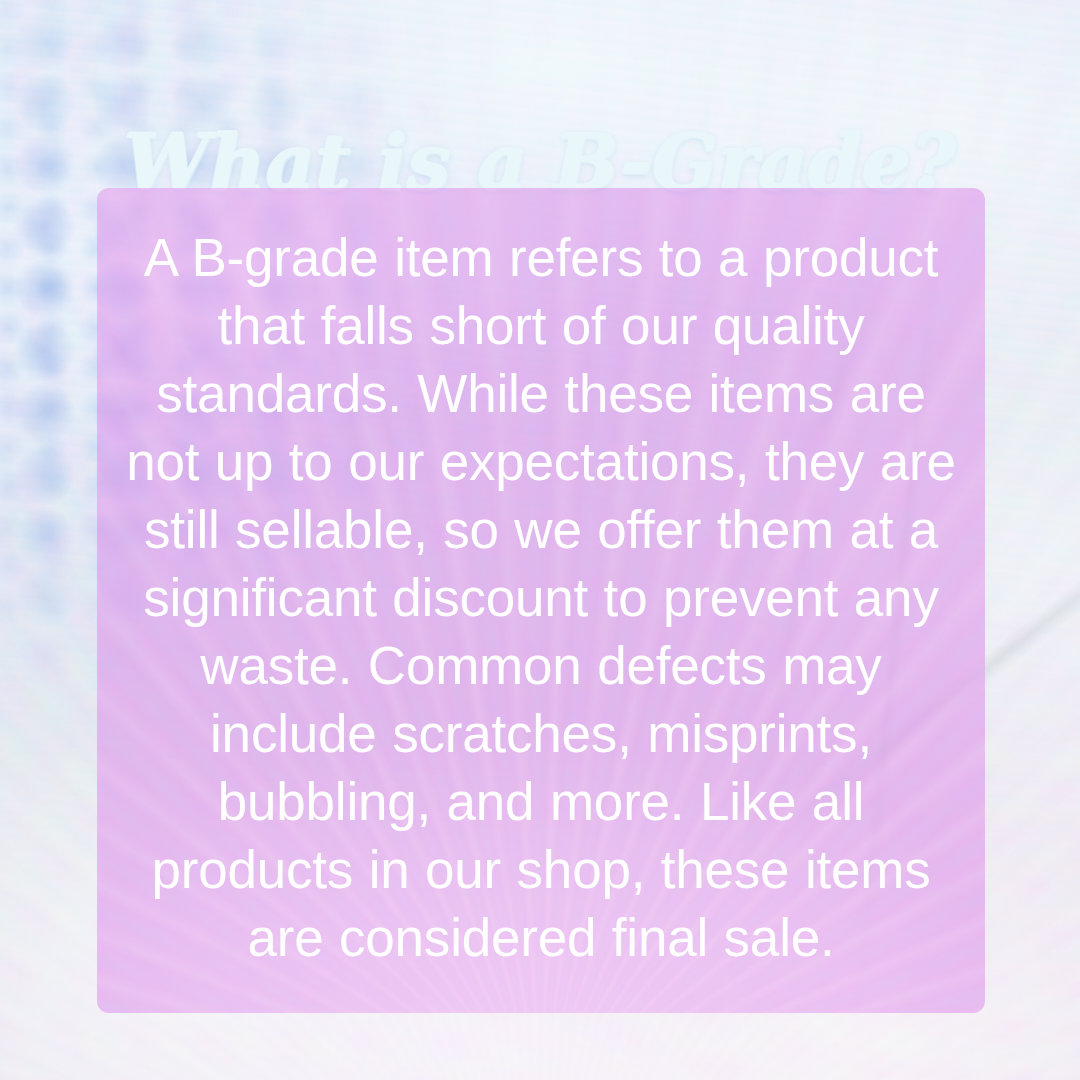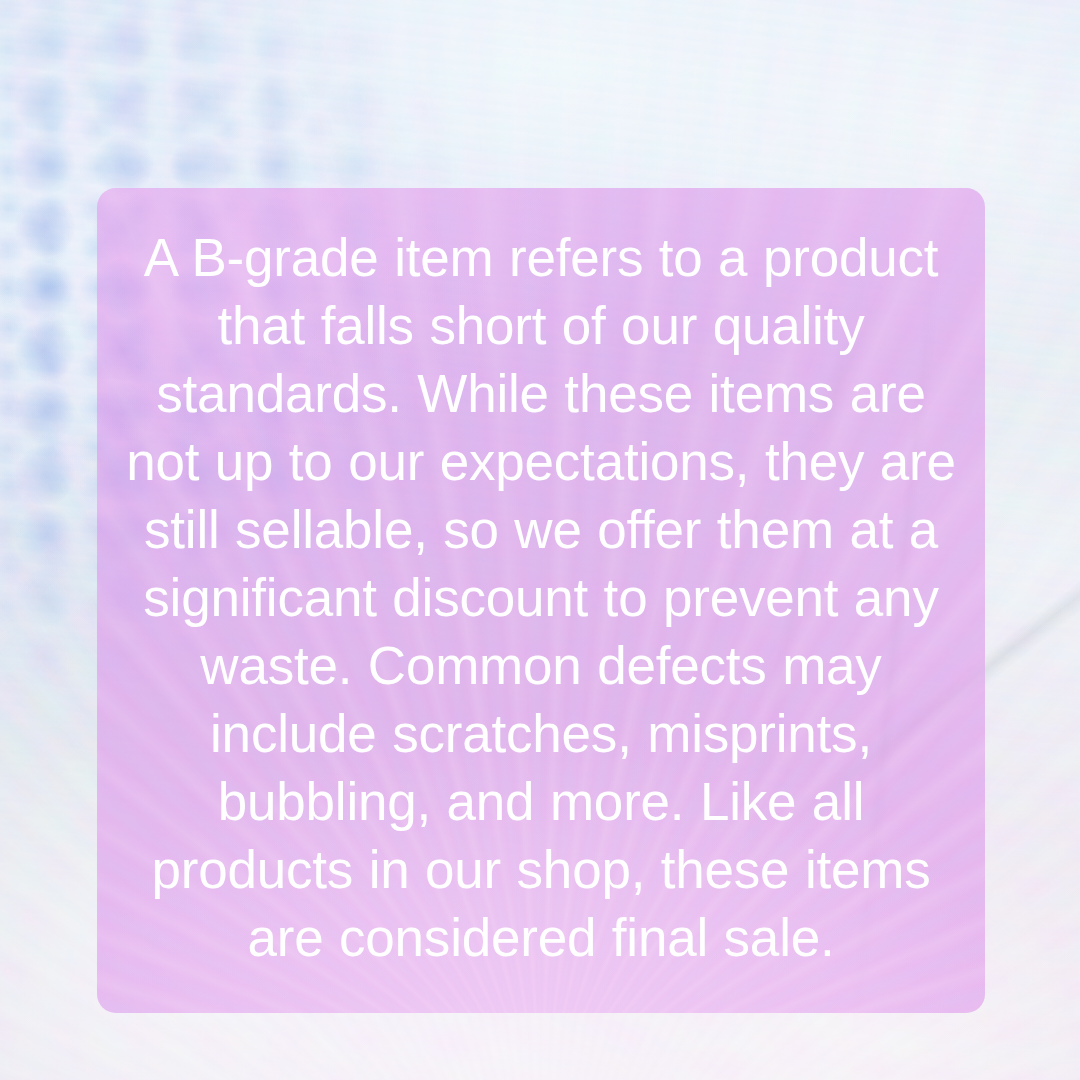--- a/index.html
+++ b/index.html
@@ -194,21 +194,21 @@
       0 2px 6px rgba(120,190,220,0.35);
   }
 
   
   .card {
     position: absolute;
     left: 97px;
     top: 188px;
     width: 888px;
     height: 825px;
-    border-radius: 19px;
+    border-radius: 12px;
     background: rgba(222,140,233,0.56);
     overflow: hidden;
   }
   .card-sheen {
     position: absolute;
     inset: 0;
     background:
       radial-gradient(ellipse 80% 58% at 50% 104%, rgba(255,236,252,0.34) 0%, rgba(255,236,252,0) 70%),
       radial-gradient(ellipse 52% 34% at 16% 8%, rgba(255,210,248,0.22) 0%, rgba(255,210,248,0) 72%),
       repeating-conic-gradient(from 188deg at 50% 112%,
@@ -243,19 +243,20 @@
   <div class="bg-layer bg-rings-a"></div>
   <div class="bg-layer bg-rings-b"></div>
   <div class="bg-layer bg-rings-c"></div>
   <div class="bg-layer bg-stripes"></div>
   <div class="bg-layer bg-dots"></div>
   <div class="bg-layer bg-rays"></div>
   <div class="bg-layer bg-veins"></div>
   <div class="bg-layer bg-bottom-bands"></div>
   <div class="bg-layer bg-haze"></div>
 
+  <h1 class="title">What is a B-Grade?</h1>
 
   <div class="card">
     <div class="card-sheen"></div>
     <div class="card-body">A B-grade item refers to a product that falls short of our quality standards. While these items are not up to our expectations, they are still sellable, so we offer them at a significant discount to prevent any waste. Common defects may include scratches, misprints, bubbling, and more. Like all products in our shop, these items are considered final sale.</div>
   </div>
 
 </div>
 
 </body></html>

